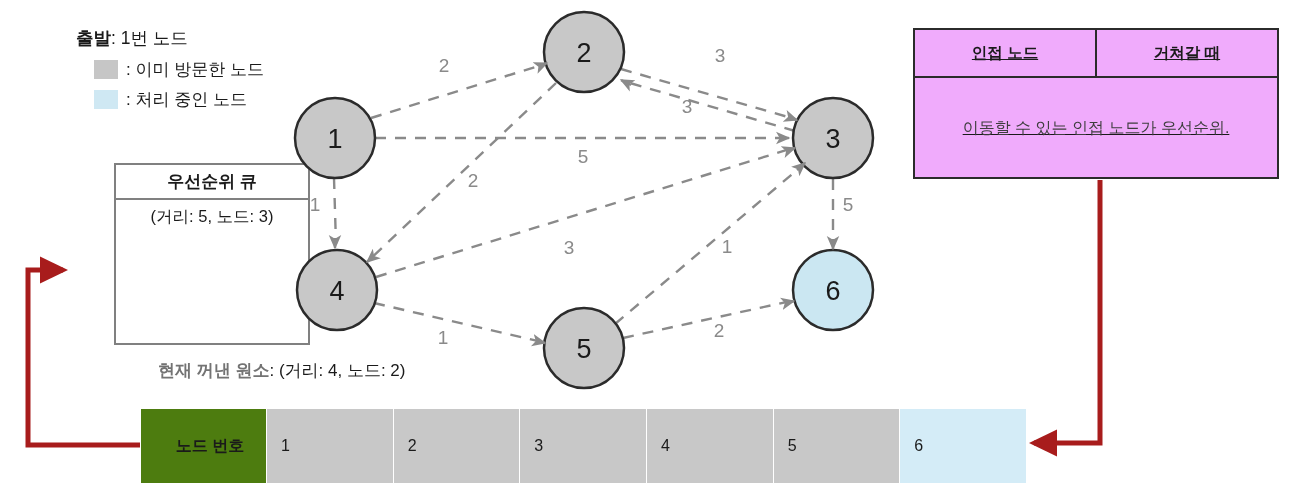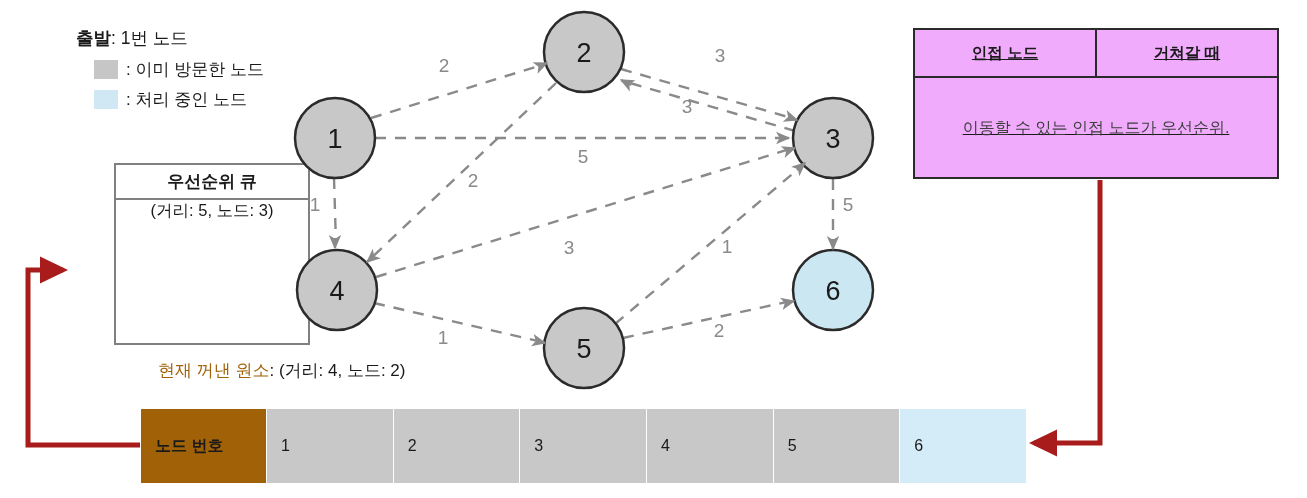--- a/index.html
+++ b/index.html
@@ -14,42 +14,42 @@
   .legend-start b{font-weight:bold;}
   .swatch{width:24px;height:19px;display:inline-block;margin-left:18px;margin-right:8px;flex:0 0 auto;}
   .sw-processing{background:#cfe8f3;}
   .sw-visited{background:#c6c6c6;}
 
   
   #pq{position:absolute;left:70px;top:163px;width:196px;height:182px;
       border:2px solid #808080;background:#fff;box-sizing:border-box;margin-left:44px;}
   #pq-title{height:33px;line-height:33px;text-align:center;font-size:17px;font-weight:bold;
             border-bottom:2px solid #808080;}
-  #pq-body{text-align:center;font-size:16.5px;}
+  #pq-body{padding-top:6px;text-align:center;font-size:16.5px;}
 
   
   #adj{position:absolute;left:913px;top:28px;width:366px;height:151px;
        border:2px solid #2b2b2b;box-sizing:border-box;background:#f0abfc;text-decoration:underline;}
   #adj-head{display:flex;height:46px;border-bottom:2px solid #2b2b2b;}
   #adj-head div{flex:1;display:flex;align-items:center;justify-content:center;
                 font-size:15.5px;font-weight:bold;border-right:2px solid #2b2b2b;}
   #adj-head div:last-child{border-right:none;}
   #adj-body{height:101px;display:flex;align-items:center;justify-content:center;
             font-size:16px;color:#3d3d3d;}
 
   
   #current{position:absolute;left:158px;top:359px;font-size:17px;white-space:nowrap;}
-  #current .label{color:#a16207;font-weight:normal;}
+  #current .label{color:#737373;font-weight:bold;}
 
   
   #dist{position:absolute;left:140px;top:408px;width:887px;height:76px;
         border-collapse:collapse;table-layout:fixed;}
   #dist td{border:1px solid #ffffff;height:38px;font-size:16px;padding-left:14px;
            box-sizing:border-box;}
-  .dist-rowhead{background:#a16207;font-weight:bold;width:126px;padding-left:0;}
+  .dist-rowhead{background:#4d7c0f;font-weight:bold;width:126px;text-align:center;padding-left:0;}
   .dist-num{background:#c8c8c8;}
   .dist-num.hl{background:#d4ecf7;}
   .dist-val{background:#ffffff;}
 
   
   svg.layer{position:absolute;left:0;top:0;width:1307px;height:498px;overflow:visible;}
   .node-circle{stroke:#2b2b2b;stroke-width:2.5;}
   .node-visited{fill:#c8c8c8;}
   .node-active{fill:#cbe7f2;}
   .node-label{font-family:"Liberation Sans",sans-serif;font-size:27px;fill:#1a1a1a;

